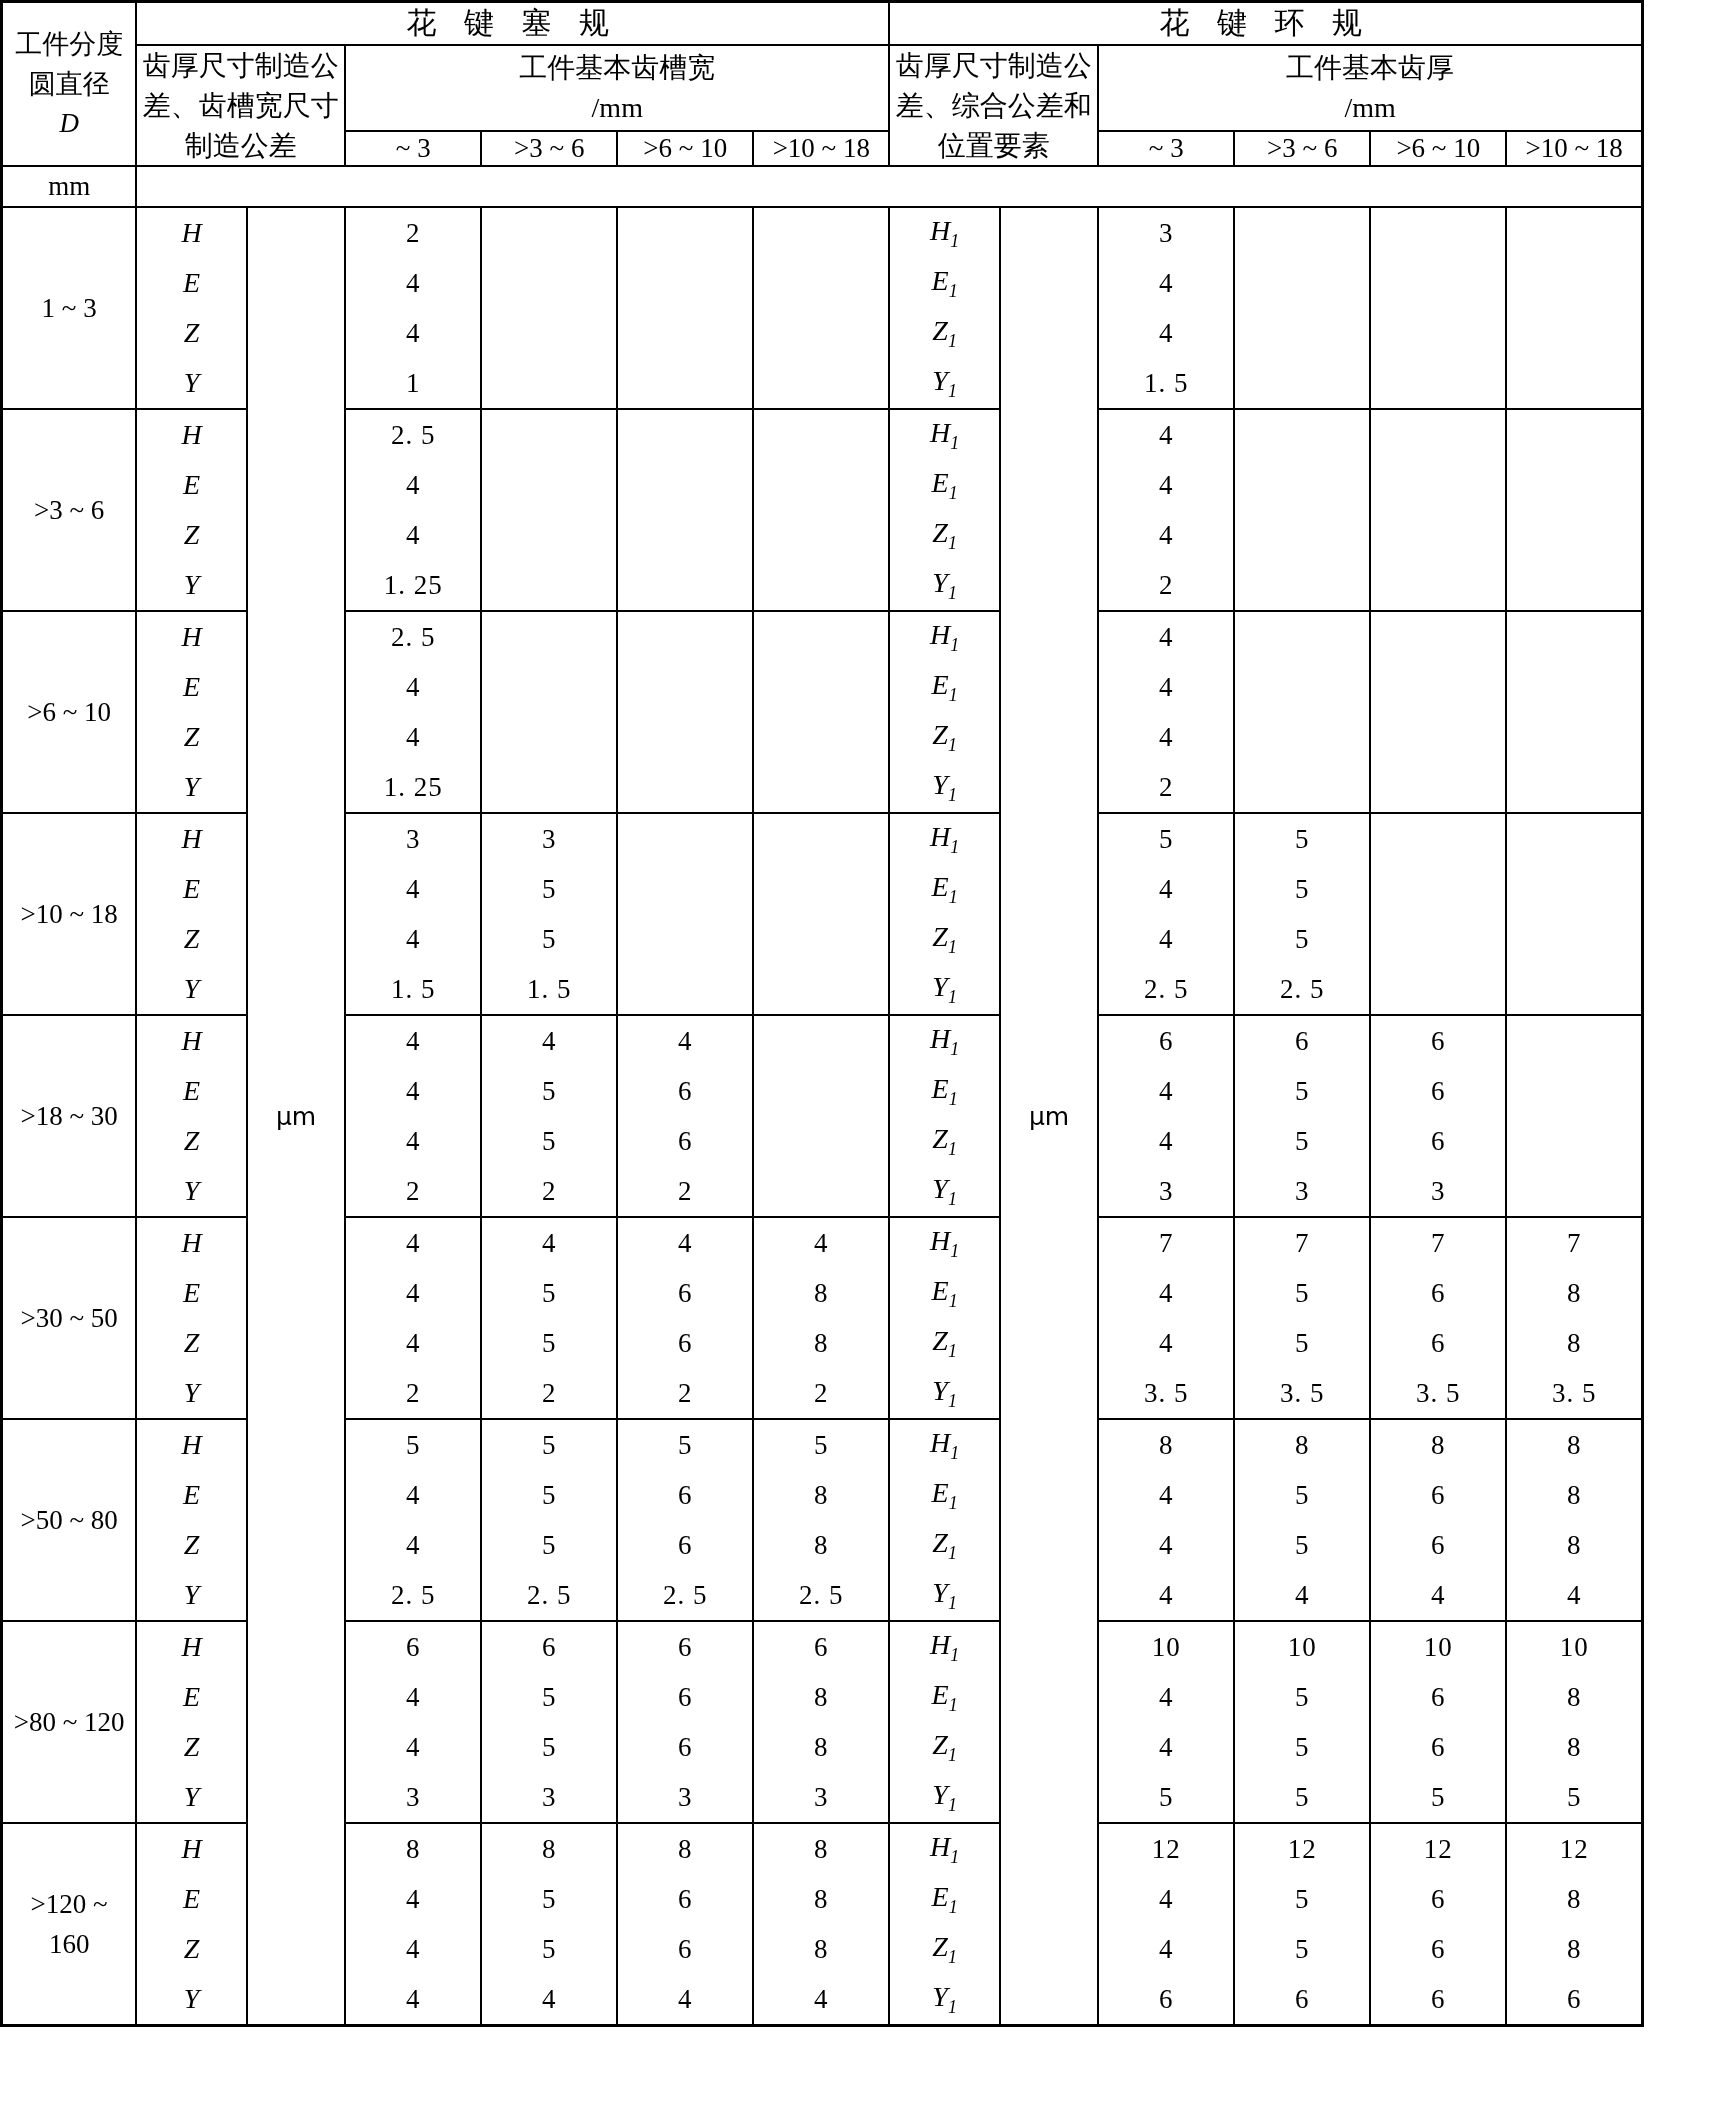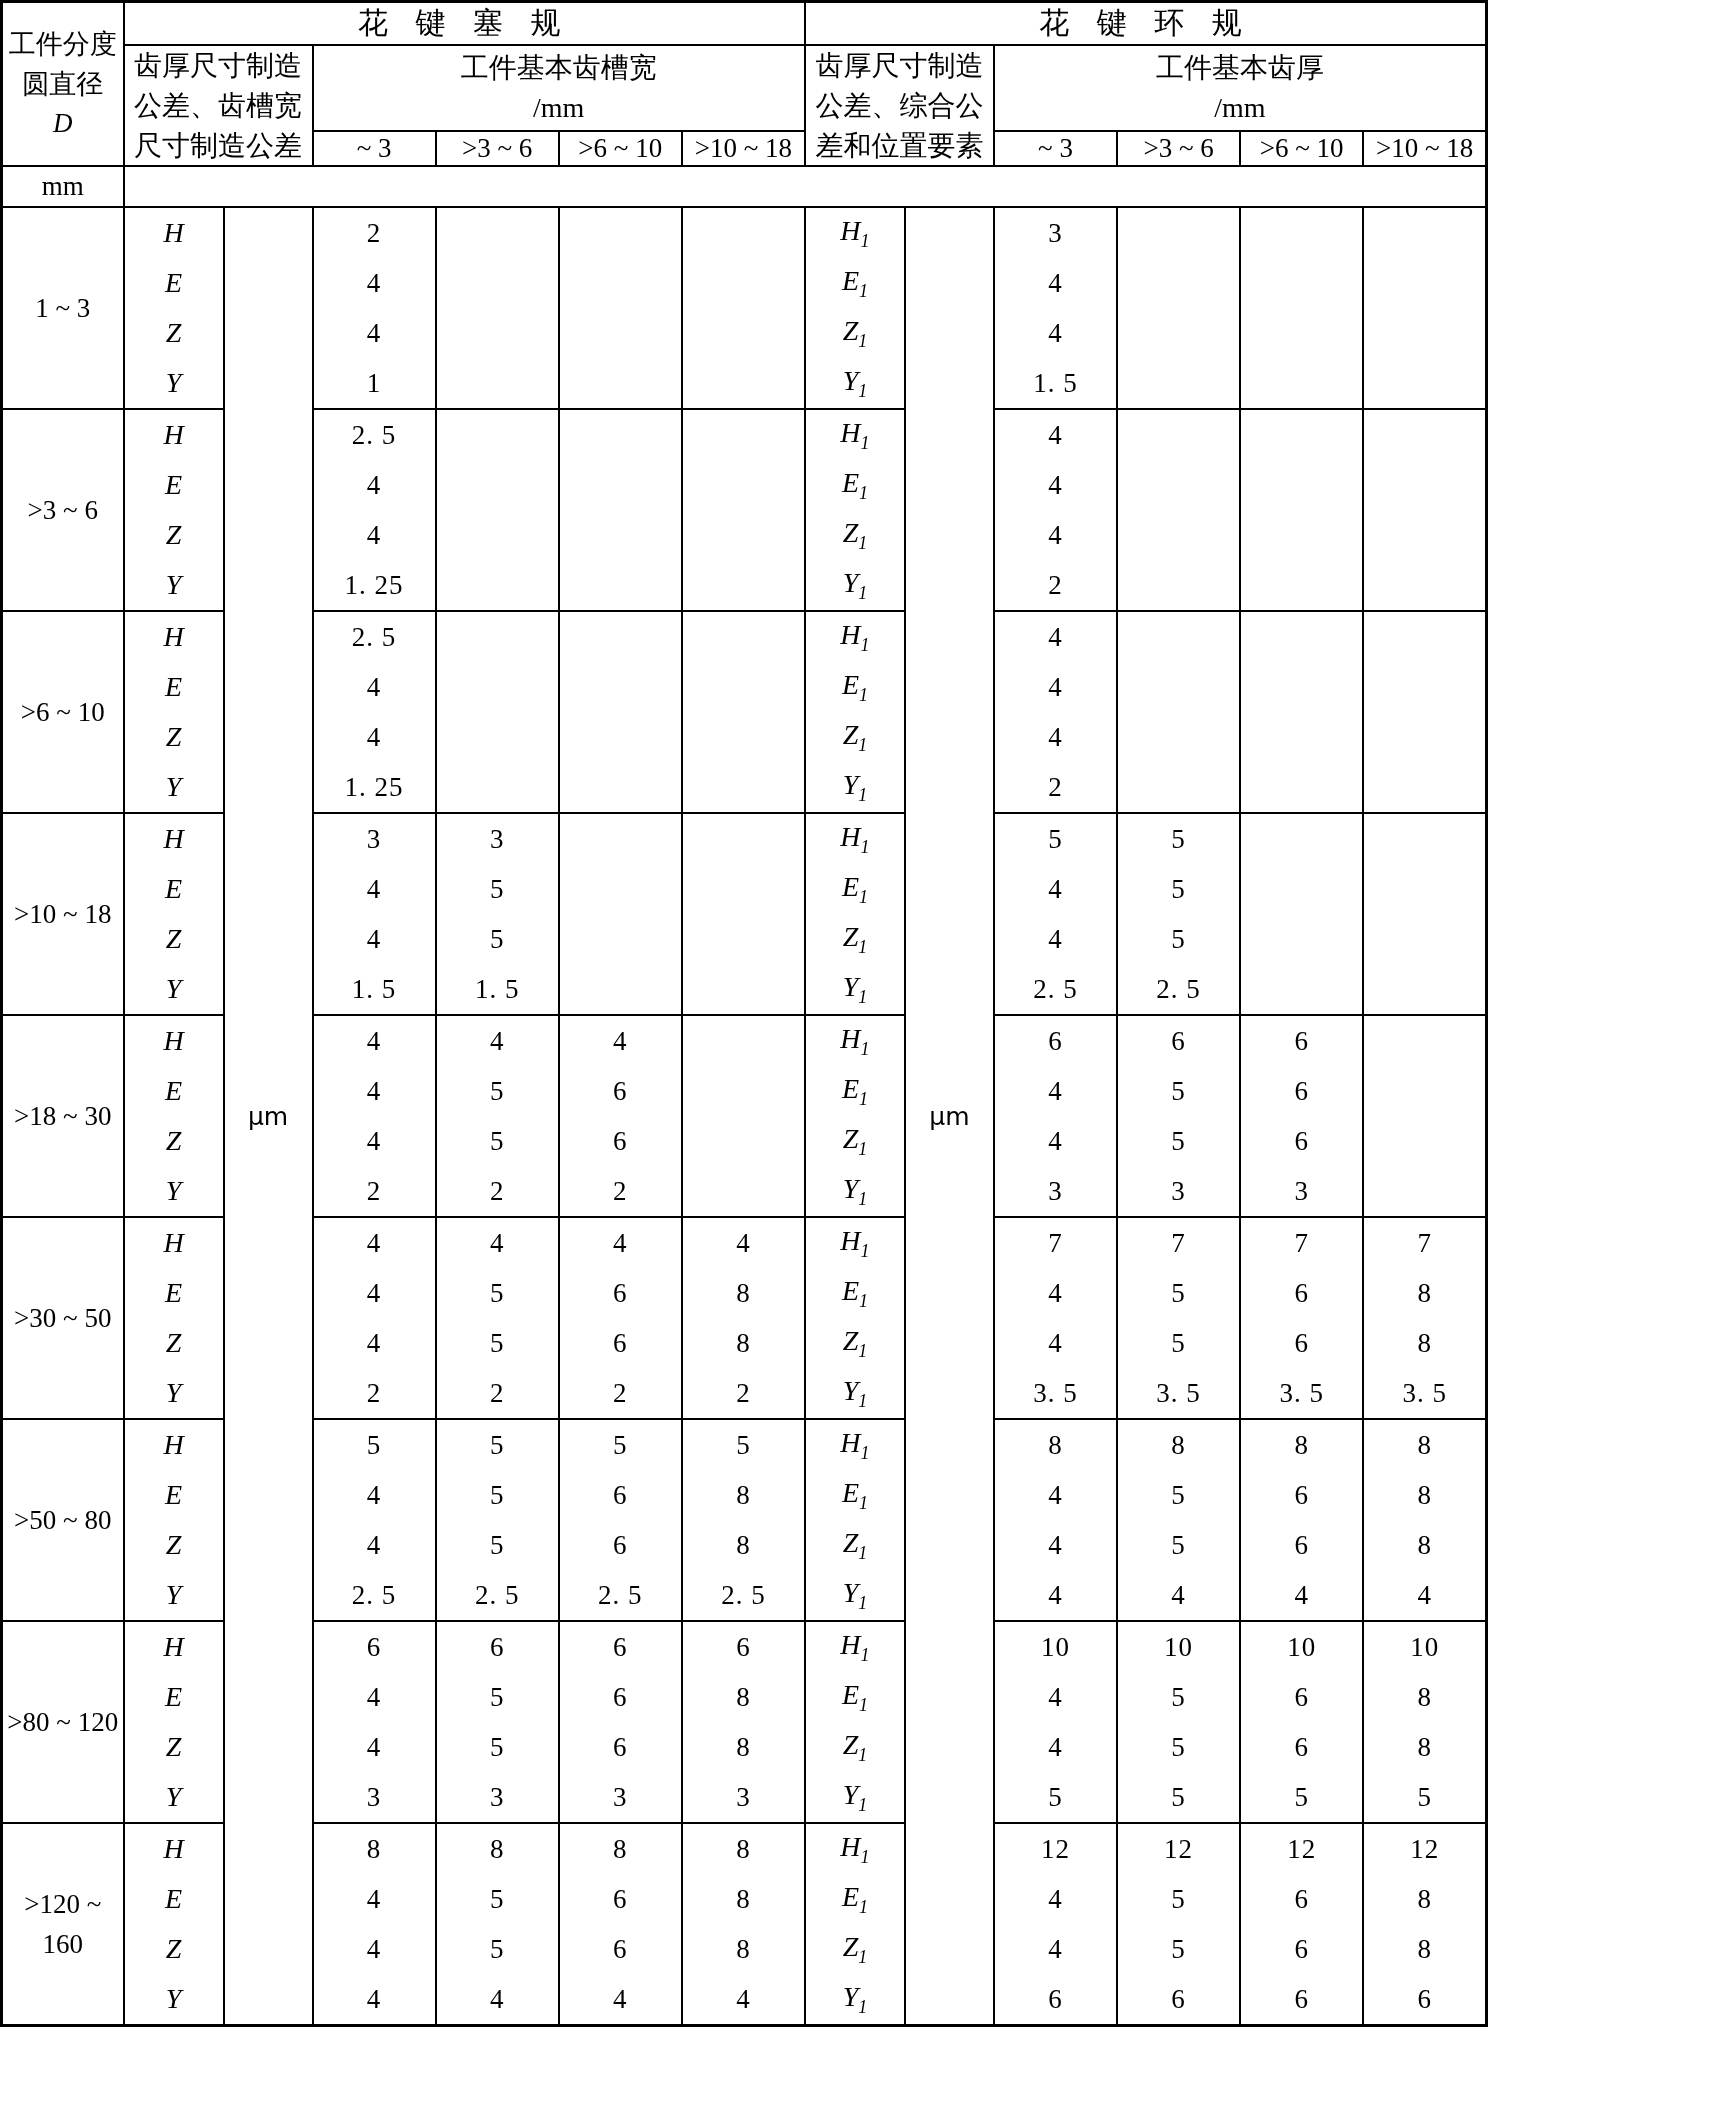--- a/index.html
+++ b/index.html
@@ -13,21 +13,21 @@
   }
   .page {
     width: 1730px;
     min-height: 2121px;
     position: relative;
     box-sizing: border-box;
     padding: 0;
   }
   table.spec {
     border-collapse: collapse;
-    width: 1488px;
+    width: 1644px;
     table-layout: fixed;
     font-size: 27px;
   }
   table.spec td, table.spec th {
     border: 2px solid #000;
     text-align: center;
     vertical-align: middle;
     font-weight: normal;
     padding: 0;
   }

